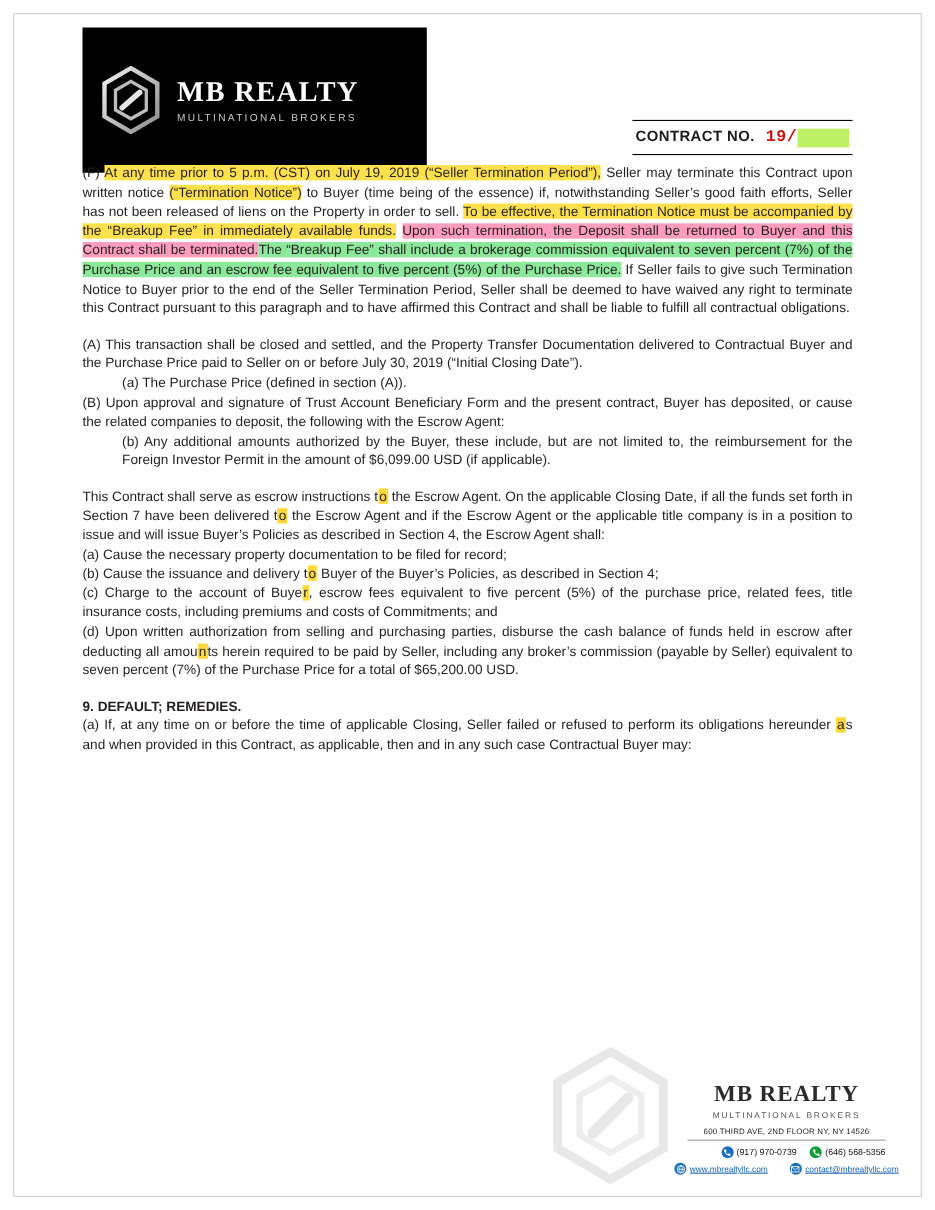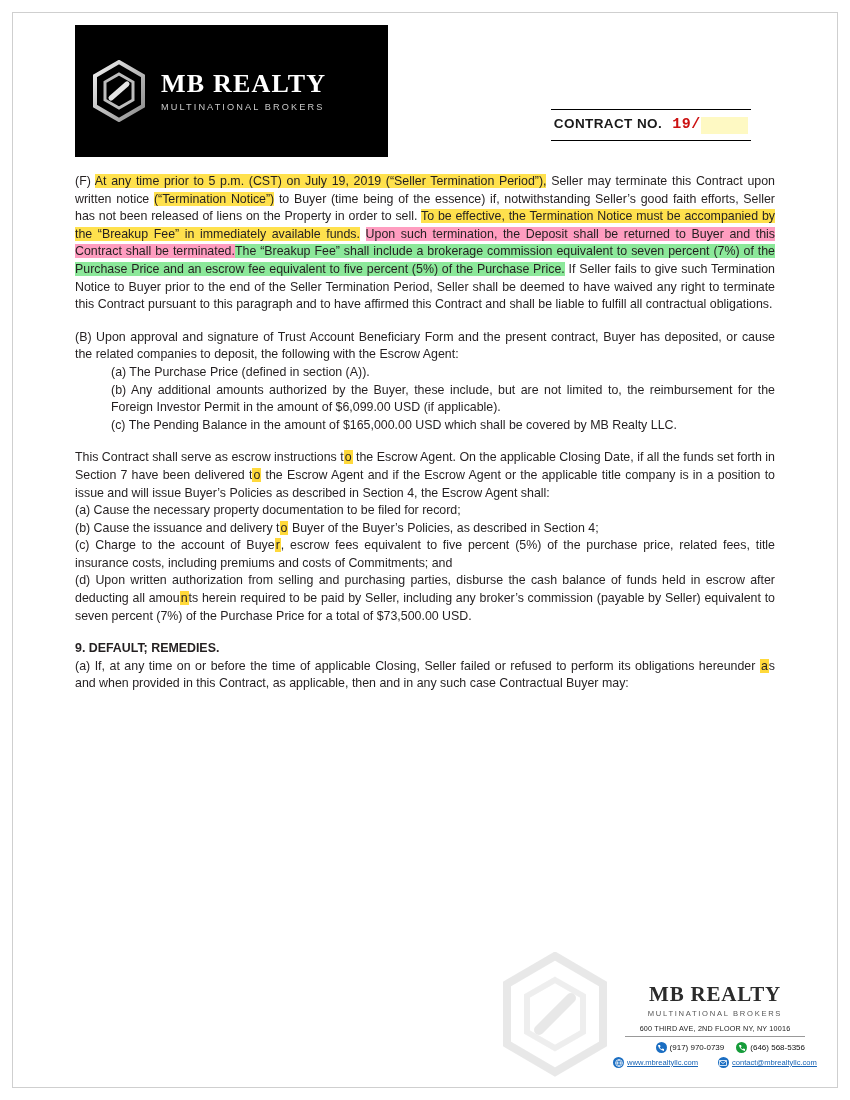--- a/index.html
+++ b/index.html
@@ -73,21 +73,21 @@
   .logo-sub {
     color: #c9c9c9;
     font-size: 9.2px;
     letter-spacing: 2.1px;
     margin-top: 4px;
     font-family: "Liberation Sans", sans-serif;
   }
 
   .contract-no {
     position: absolute;
-    left: 476px;
+    left: 500px;
     top: 84px;
     width: 200px;
     padding: 6px 0 7px 0;
     border-top: 1.6px solid #000;
     border-bottom: 1.6px solid #000;
     display: flex;
     align-items: baseline;
     justify-content: center;
   }
   .contract-no-label {
@@ -100,31 +100,31 @@
   .contract-no-value {
     font-family: "Liberation Mono", monospace;
     font-size: 15px;
     font-weight: bold;
     color: #cc1111;
     letter-spacing: 0.5px;
     position: relative;
   }
   .redaction {
     display: inline-block;
-    background: #fef9c3;
+    background: #bef264;
     color: transparent;
     position: relative;
     top: 1px;
   }
 
   
   .body {
     position: absolute;
     left: 75px;
-    top: 173px;
+    top: 149px;
     width: 700px;
     font-size: 12.4px;
     line-height: 17.6px;
     color: #231f20;
     text-align: justify;
   }
   p {
     margin: 0 0 0 0;
   }
   .para {
@@ -253,52 +253,52 @@
       <span class="contract-no-value"><span>19/</span><span class="redaction">00012</span></span>
     </div>
   </div>
 
   <div class="body">
 
     <p class="para"><span>(F) </span><span class="hl-y">At any time prior to 5 p.m. (CST) on July 19, 2019 (“Seller Termination Period”),</span><span> Seller may terminate this Contract upon written notice </span><span class="hl-y">(“Termination Notice”)</span><span> to Buyer (time being of the essence) if, notwithstanding Seller’s good faith efforts, Seller has not been released of liens on the Property in order to sell. </span><span class="hl-y">To be effective, the Termination Notice must be accompanied by the “Breakup Fee” in immediately available funds.</span><span> </span><span class="hl-p">Upon such termination, the Deposit shall be returned to Buyer and this Contract shall be terminated.</span><span class="hl-g">The “Breakup Fee” shall include a brokerage commission equivalent to seven percent (7%) of the Purchase Price and an escrow fee equivalent to five percent (5%) of the Purchase Price.</span><span> If Seller fails to give such Termination Notice to Buyer prior to the end of the Seller Termination Period, Seller shall be deemed to have waived any right to terminate this Contract pursuant to this paragraph and to have affirmed this Contract and shall be liable to fulfill all contractual obligations.</span></p>
 
     <div class="gap"></div>
 
+    <p class="para">(A) This transaction shall be closed and settled, and the Property Transfer Documentation delivered to Contractual Buyer and the Purchase Price paid to Seller on or before July 30, 2019 (“Initial Closing Date”).</p>
+    <p class="para indent1">(a) The Purchase Price (defined in section (A)).</p>
     <p class="para">(B) Upon approval and signature of Trust Account Beneficiary Form and the present contract, Buyer has deposited, or cause the related companies to deposit, the following with the Escrow Agent:</p>
-    <p class="para indent1">(a) The Purchase Price (defined in section (A)).</p>
     <p class="para indent1">(b) Any additional amounts authorized by the Buyer, these include, but are not limited to, the reimbursement for the Foreign Investor Permit in the amount of $6,099.00 USD (if applicable).</p>
-    <p class="para indent1">(c) The Pending Balance in the amount of $165,000.00 USD which shall be covered by MB Realty LLC.</p>
 
     <div class="gap"></div>
 
     <p class="para"><span>This Contract shall serve as escrow instructions t</span><span class="hl-sm">o</span><span> the Escrow Agent. On the applicable Closing Date, if all the funds set forth in Section 7 have been delivered t</span><span class="hl-sm">o</span><span> the Escrow Agent and if the Escrow Agent or the applicable title company is in a position to issue and will issue Buyer’s Policies as described in Section 4, the Escrow Agent shall:</span></p>
     <p class="para">(a) Cause the necessary property documentation to be filed for record;</p>
     <p class="para"><span>(b) Cause the issuance and delivery t</span><span class="hl-sm">o</span><span> Buyer of the Buyer’s Policies, as described in Section 4;</span></p>
     <p class="para"><span>(c) Charge to the account of Buye</span><span class="hl-sm">r</span><span>, escrow fees equivalent to five percent (5%) of the purchase price, related fees, title insurance costs, including premiums and costs of Commitments; and</span></p>
-    <p class="para"><span>(d) Upon written authorization from selling and purchasing parties, disburse the cash balance of funds held in escrow after deducting all amou</span><span class="hl-sm">n</span><span>ts herein required to be paid by Seller, including any broker’s commission (payable by Seller) equivalent to seven percent (7%) of the Purchase Price for a total of $73,500.00 USD.</span></p>
+    <p class="para"><span>(d) Upon written authorization from selling and purchasing parties, disburse the cash balance of funds held in escrow after deducting all amou</span><span class="hl-sm">n</span><span>ts herein required to be paid by Seller, including any broker’s commission (payable by Seller) equivalent to seven percent (7%) of the Purchase Price for a total of $65,200.00 USD.</span></p>
 
     <div class="gap"></div>
 
     <p class="para section-head">9. DEFAULT; REMEDIES.</p>
     <p class="para"><span>(a) If, at any time on or before the time of applicable Closing, Seller failed or refused to perform its obligations hereunder </span><span class="hl-sm">a</span><span>s and when provided in this Contract, as applicable, then and in any such case Contractual Buyer may:</span></p>
   </div>
 
   <div class="footer">
     <span class="footer-watermark">
       <svg viewBox="0 0 120 125" width="120" height="125" aria-hidden="true">
         <path d="M60 4 L108 32 L108 92 L60 120 L12 92 L12 32 Z" fill="none" stroke="#9a9a9a" stroke-width="8"></path>
         <path d="M60 28 L88 44 L88 80 L60 96 L32 80 L32 44 Z" fill="none" stroke="#b5b5b5" stroke-width="6"></path>
         <path d="M44 78 L76 46" stroke="#9a9a9a" stroke-width="10" stroke-linecap="round"></path>
       </svg>
     </span>
 
     <div class="footer-right">
       <div class="footer-title">MB REALTY</div>
       <div class="footer-sub">MULTINATIONAL BROKERS</div>
-      <div class="footer-addr">600 THIRD AVE, 2ND FLOOR    NY, NY 10016</div>
+      <div class="footer-addr">600 THIRD AVE, 2ND FLOOR    NY, NY 14526</div>
 
       <div class="footer-contacts">
         <span class="fc-item">
           <span class="fi fi-b">
             <svg width="8" height="8" viewBox="0 0 8 8" aria-hidden="true">
                 <path d="M1 1 L3 1 L3.6 2.6 L2.7 3.3 A4 4 0 0 0 4.7 5.3 L5.4 4.4 L7 5 L7 7 A6.5 6.5 0 0 1 1 1 Z" fill="#fff"></path>
               </svg>
           </span>
           <span>(917) 970-0739</span>
         </span>

